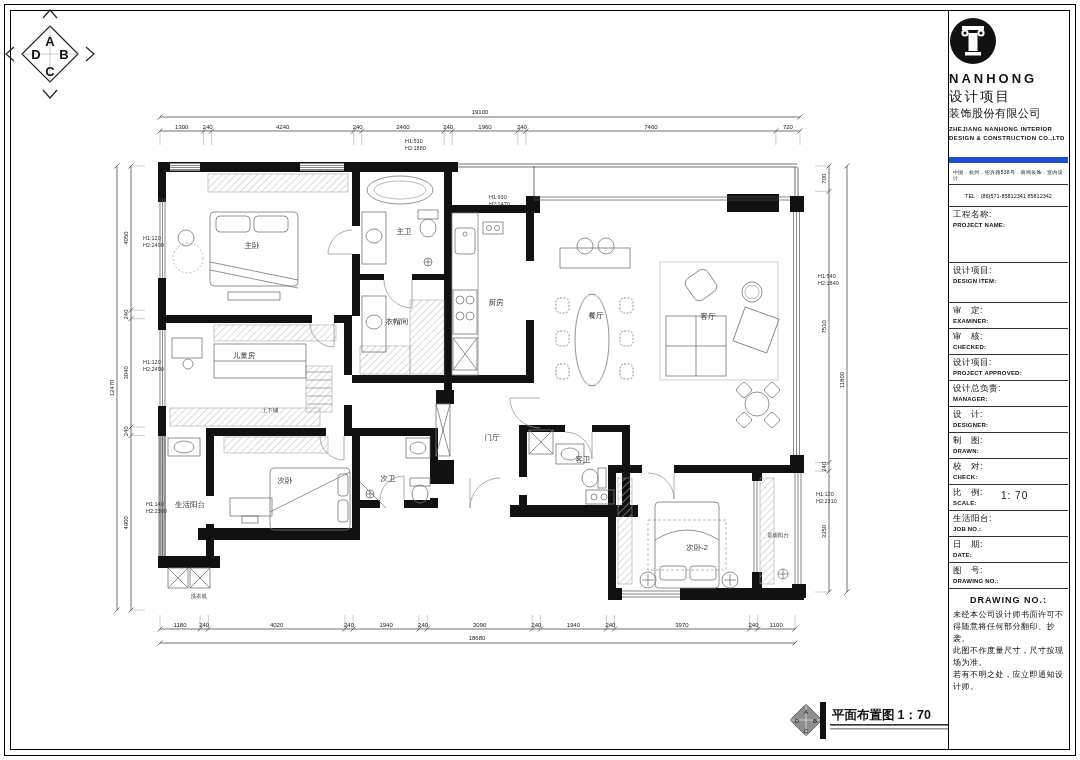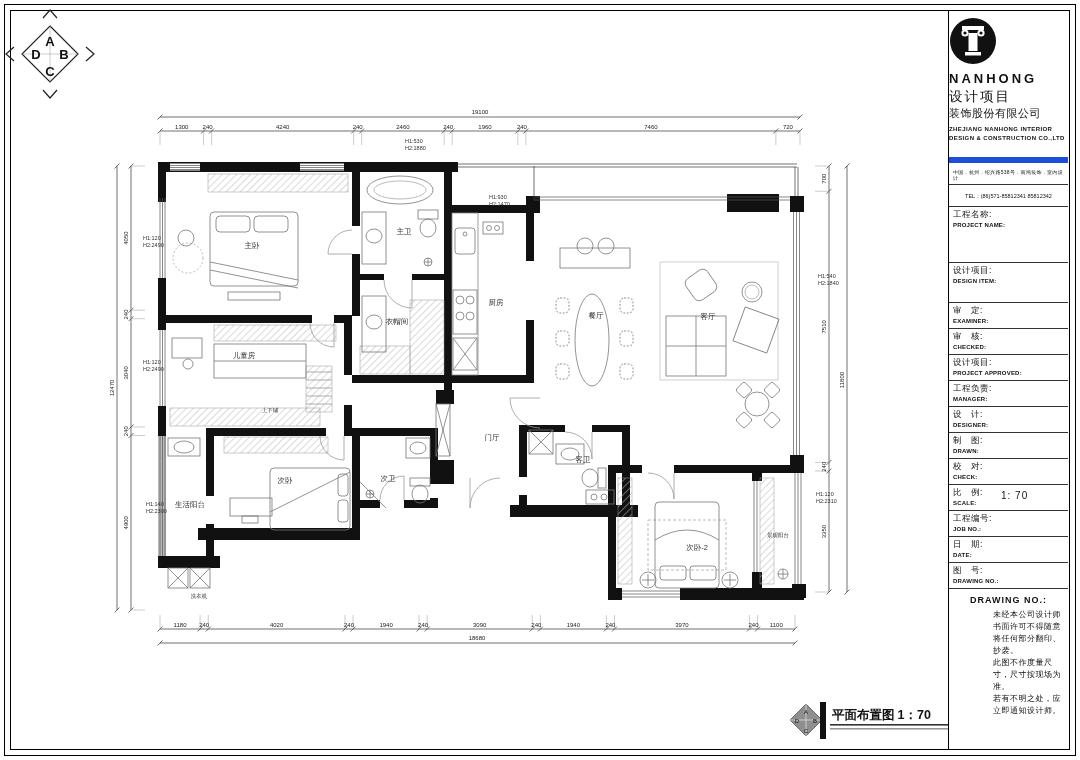--- a/index.html
+++ b/index.html
@@ -22,21 +22,21 @@
   .h-tel{height:22px;display:flex;align-items:center;justify-content:center;}
   .h-tel span{font-size:5.5px;}
   .h-name{height:56px;} .h-item{height:40px;}
   .h-title{height:58px;}
   .h-title .tb-title-value{display:block;text-align:center;font-size:15px;font-weight:bold;
       letter-spacing:3px;margin-top:8px;}
   .h-sm{height:26px;}
   .h-scale .tb-scale-value{position:absolute;left:52px;top:5px;font-size:10px;letter-spacing:1px;}
   .h-notes{flex:1;border-bottom:none;padding-top:4px;}
   .tb-notes-header{text-align:center;font-size:9px;font-weight:bold;letter-spacing:1px;margin:2px 0 4px 0;}
-  .tb-notes-text{font-size:8px;line-height:1.5;white-space:pre-line;letter-spacing:.5px;margin-left:40px;}
+  .tb-notes-text{font-size:8px;line-height:1.5;white-space:pre-line;letter-spacing:.5px;}
   .logo-en{font-size:13px;font-weight:bold;letter-spacing:3px;margin-top:2px;}
   .logo-cn1{font-size:13.5px;letter-spacing:2px;margin-top:2px;}
   .logo-cn2{font-size:11px;letter-spacing:.5px;}
   .logo-sub{font-size:6px;font-weight:bold;letter-spacing:.4px;margin-top:4px;line-height:1.5;}
 </style>
 </head>
 <body>
 
 <div class="border-outer"></div>
 <div class="border-inner"></div>
@@ -497,42 +497,42 @@
   </div>
   <div class="tb-row h-sm">
     <div class="tb-cn">审　核:</div>
     <div class="tb-en">CHECKED:</div>
   </div>
   <div class="tb-row h-sm">
     <div class="tb-cn">设计项目:</div>
     <div class="tb-en">PROJECT APPROVED:</div>
   </div>
   <div class="tb-row h-sm">
-    <div class="tb-cn">工程负责:</div>
+    <div class="tb-cn">设计总负责:</div>
     <div class="tb-en">MANAGER:</div>
   </div>
   <div class="tb-row h-sm">
     <div class="tb-cn">设　计:</div>
     <div class="tb-en">DESIGNER:</div>
   </div>
   <div class="tb-row h-sm">
     <div class="tb-cn">制　图:</div>
     <div class="tb-en">DRAWN:</div>
   </div>
   <div class="tb-row h-sm">
     <div class="tb-cn">校　对:</div>
     <div class="tb-en">CHECK:</div>
   </div>
   <div class="tb-row h-sm h-scale">
     <div class="tb-cn">比　例:</div>
     <div class="tb-en">SCALE:</div>
     <span class="tb-scale-value">1: 70</span>
   </div>
   <div class="tb-row h-sm">
-    <div class="tb-cn">工程编号:</div>
+    <div class="tb-cn">生活阳台:</div>
     <div class="tb-en">JOB NO.:</div>
   </div>
   <div class="tb-row h-sm">
     <div class="tb-cn">日　期:</div>
     <div class="tb-en">DATE:</div>
   </div>
   <div class="tb-row h-sm">
     <div class="tb-cn">图　号:</div>
     <div class="tb-en">DRAWING NO.:</div>
   </div>

